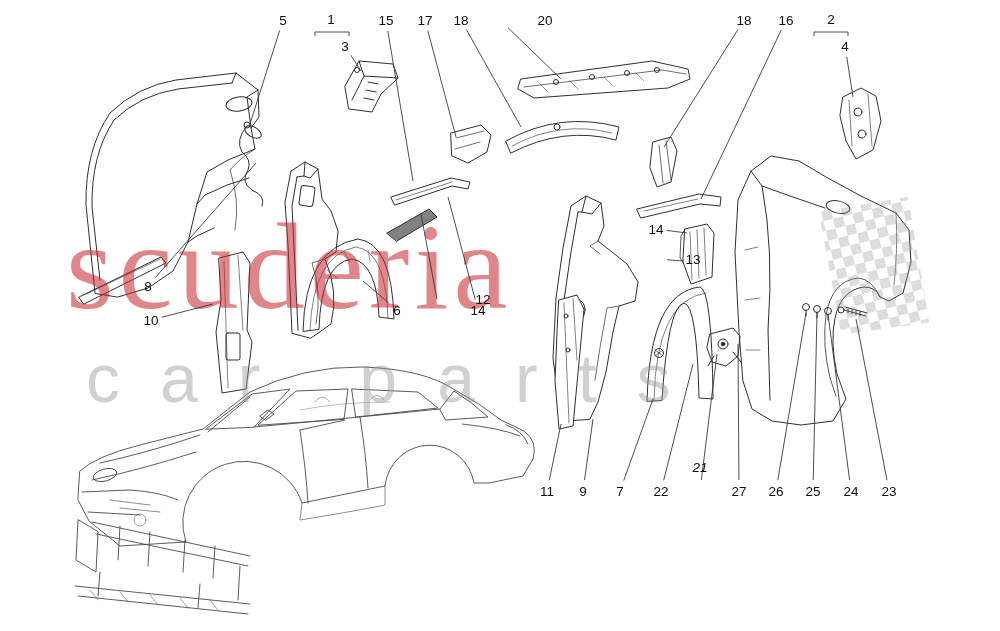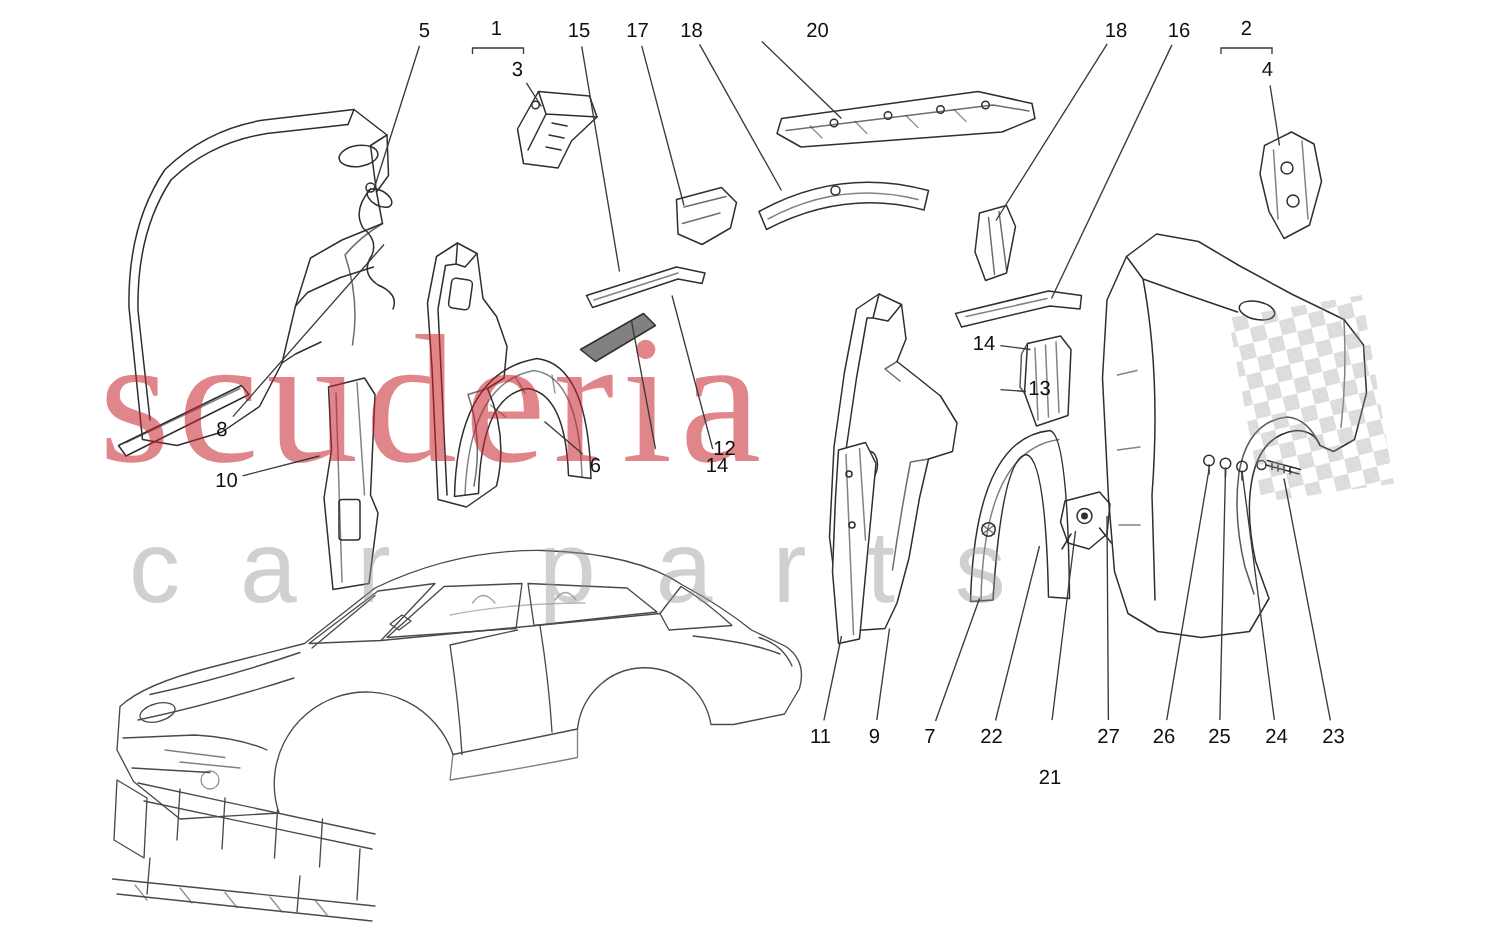--- a/index.html
+++ b/index.html
@@ -293,21 +293,21 @@
       <div class="callout" style="left: 151px; top: 320px;">10</div>
       <div class="callout" style="left: 397px; top: 310px;">6</div>
       <div class="callout" style="left: 439px; top: 299px; margin-left: 44px;">12</div>
       <div class="callout" style="left: 478px; top: 310px;">14</div>
       <div class="callout" style="left: 656px; top: 229px;">14</div>
       <div class="callout" style="left: 656px; top: 259px; margin-left: 37px;">13</div>
       <div class="callout" style="left: 547px; top: 491px;">11</div>
       <div class="callout" style="left: 583px; top: 491px;">9</div>
       <div class="callout" style="left: 620px; top: 491px;">7</div>
       <div class="callout" style="left: 661px; top: 491px;">22</div>
-      <div class="callout" style="left: 700px; top: 518px;">21</div>
+      <div class="callout" style="left: 700px; top: 467px; font-style: italic;">21</div>
       <div class="callout" style="left: 739px; top: 491px; text-align: right;">27</div>
       <div class="callout" style="left: 776px; top: 491px;">26</div>
       <div class="callout" style="left: 813px; top: 491px;">25</div>
       <div class="callout" style="left: 851px; top: 491px;">24</div>
       <div class="callout" style="left: 889px; top: 491px;">23</div>
     </div>
 
 </div>
 
 </body></html>

